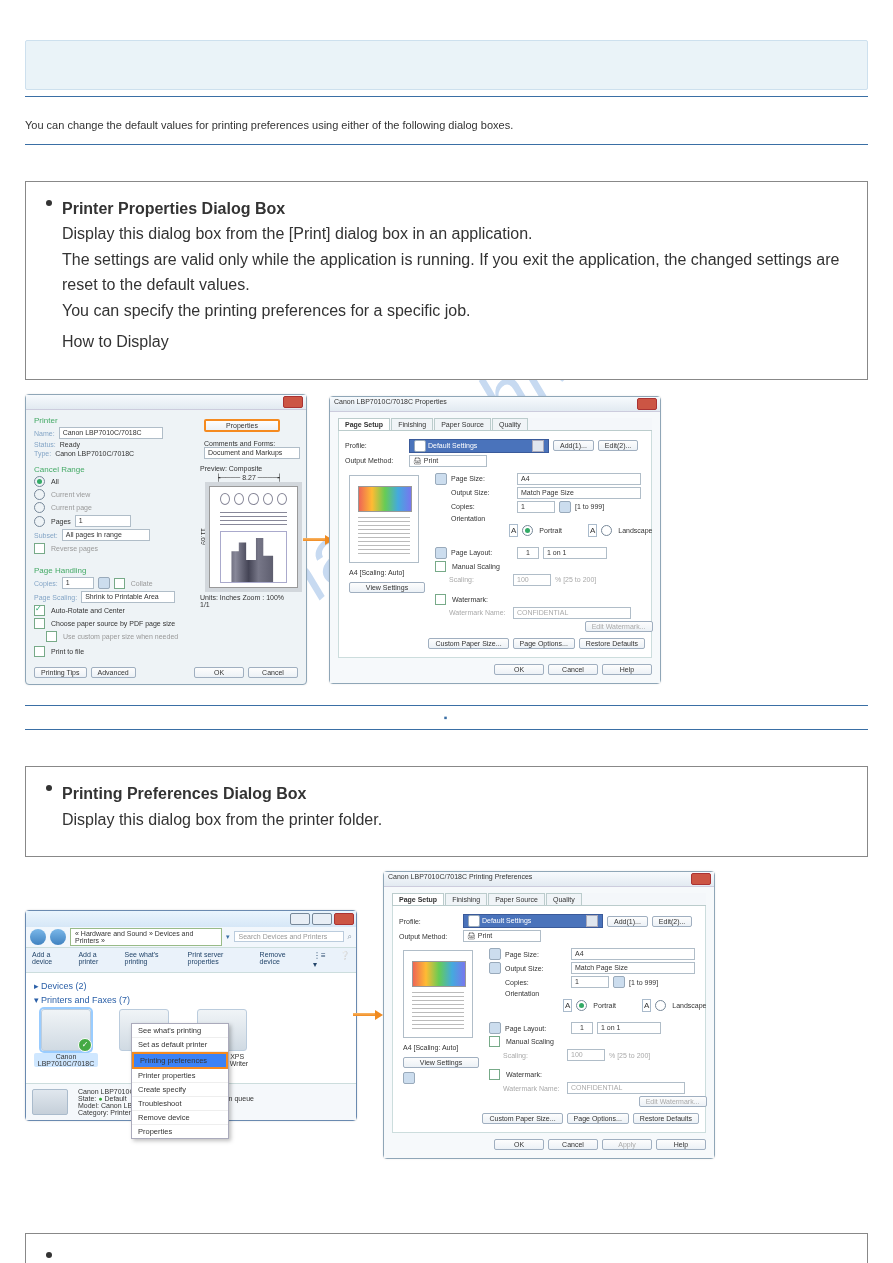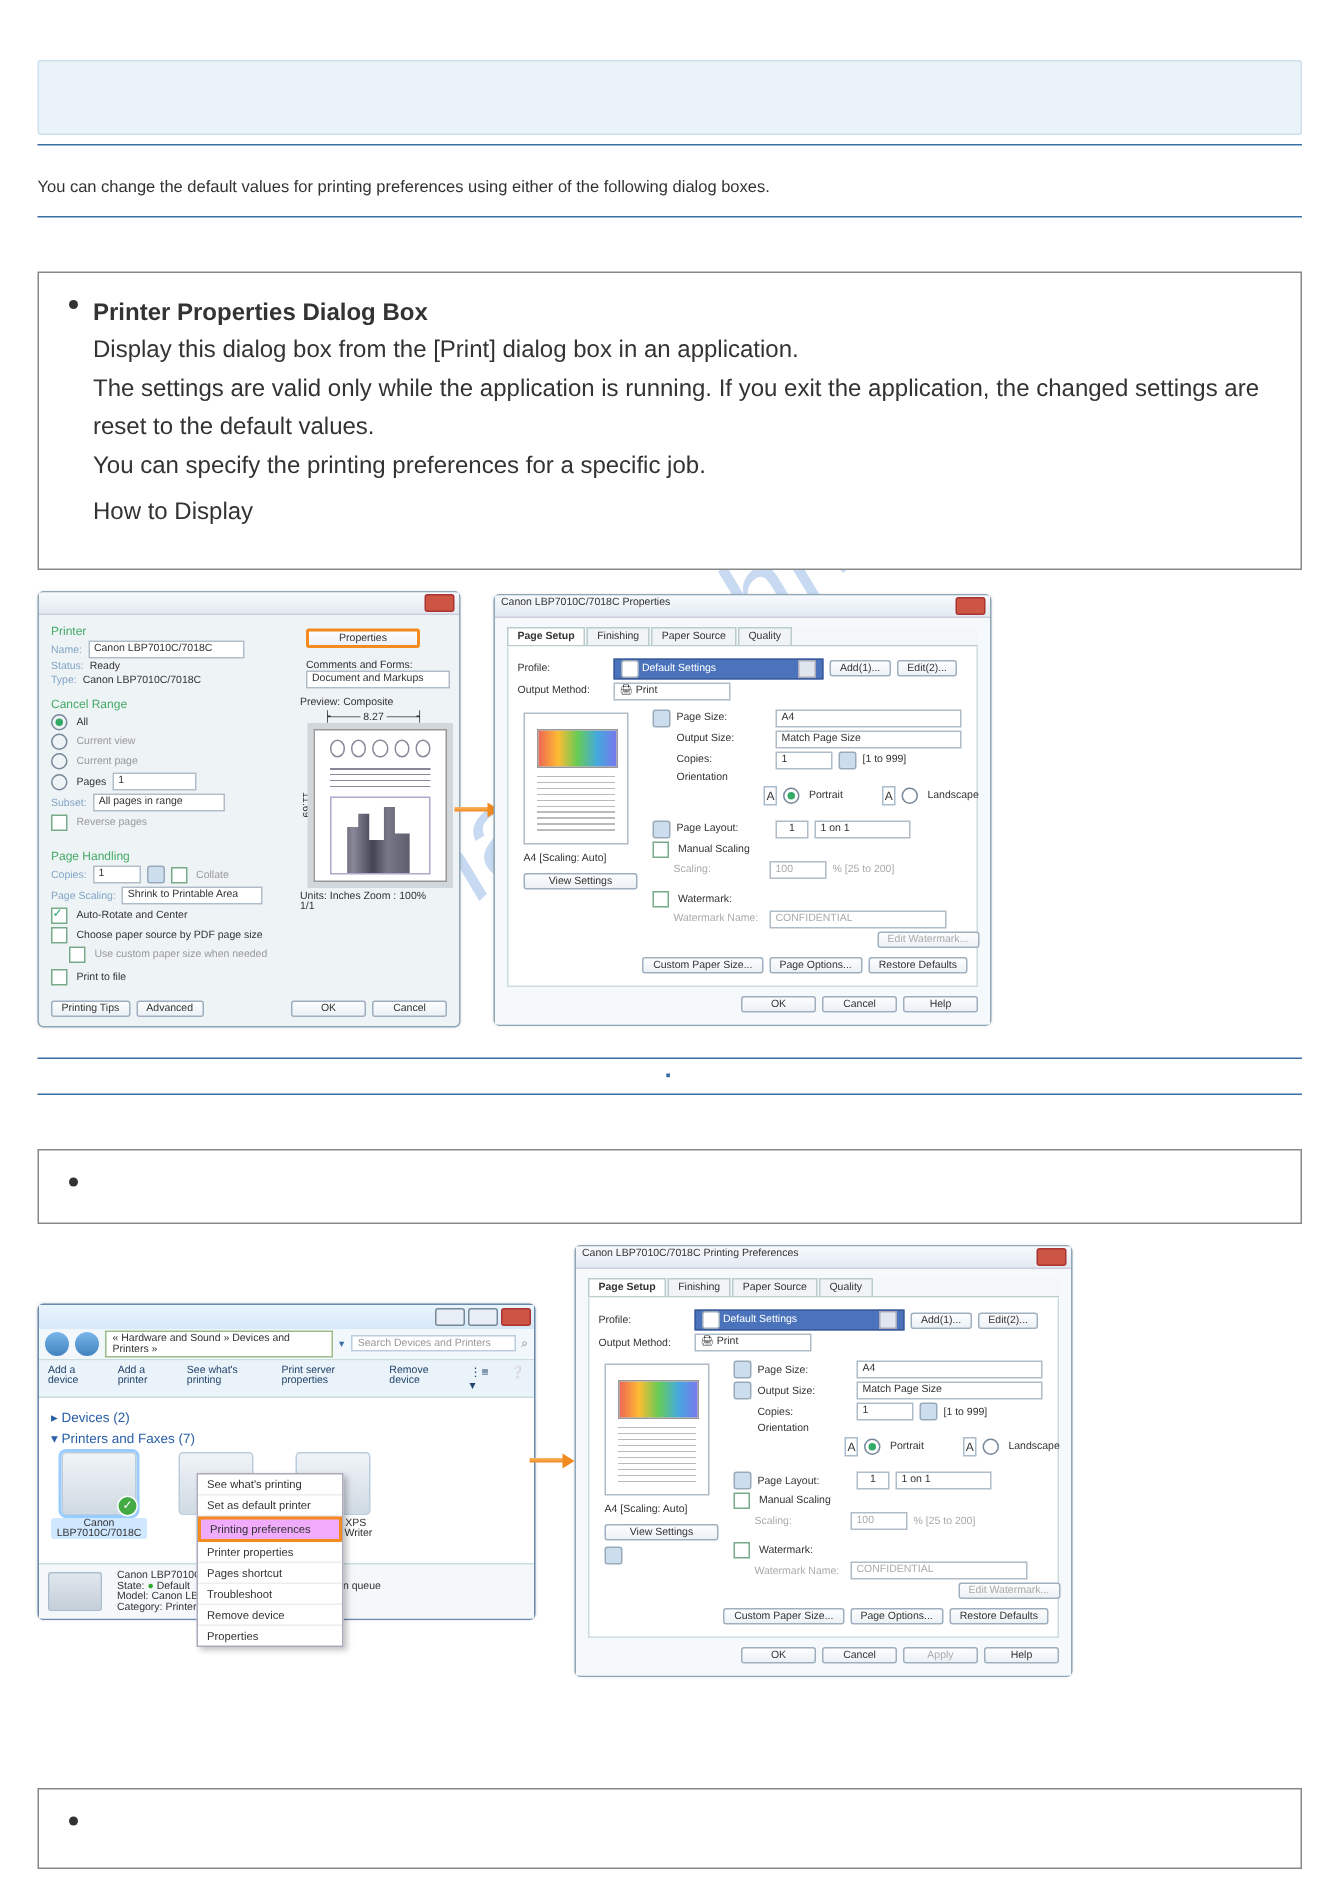--- a/index.html
+++ b/index.html
@@ -261,21 +261,21 @@
     top: 112px; left: 105px;
     width: 96px;
     background:#fff;
     border:1px solid #aab;
     box-shadow:2px 2px 4px rgba(0,0,0,.25);
     font-size:7.5px;
     z-index: 5;
   }
   .ctxmenu div{padding:2px 6px;border-bottom:1px solid #eee;}
   .ctxmenu div:last-child{border-bottom:none;}
-  .ctxmenu .hi{background:#f0abfc;border:2px solid #f58a1f;}
+  .ctxmenu .hi{background:#3b82f6;border:2px solid #f58a1f;}
   .explorer .footer{
     border-top:1px solid #cdd;padding:4px 6px;background:#f5f8fb;
     display:flex;gap:10px;font-size:7px;align-items:center;
   }
   .explorer .footer .pthumb{width:34px;height:24px;background:linear-gradient(#e0e7ee,#c5cfd9);border:1px solid #abc;border-radius:2px;}
   .chk{width:9px;height:9px;border:1px solid #7a8;background:#fff;display:inline-block;margin-right:2px;}
   .chk.on::after{content:'✓';font-size:8px;color:#2a6;position:relative;top:-2px;}
   .radio{width:9px;height:9px;border:1px solid #789;border-radius:50%;display:inline-block;margin-right:2px;position:relative;}
   .radio.on::after{content:'';position:absolute;inset:2px;background:#3a6;border-radius:50%;}
   .watermark {
@@ -563,20 +563,24 @@
 
   <hr class="blue-divider">
   <div class="dotsep">▪</div>
   <hr class="blue-divider">
 
   <div class="section-hdr"></div>
 
   <div class="note-box">
     <div class="bullet-line">
       <span class="bullet"></span>
+      <div class="note-text">
+        <div><b>Printing Preferences Dialog Box</b></div>
+        <div>Display this dialog box from the printer folder.</div>
+      </div>
     </div>
   </div>
 
   <div class="figure-row">
 
     <div class="explorer" style="position:relative;">
       <div class="wtitle">
         <div class="wmm">
             <span></span>
             <span></span>
@@ -619,21 +623,21 @@
             <div>Microsoft XPS Document Writer</div>
           </div>
         </div>
       </div>
 
       <div class="ctxmenu">
         <div>See what's printing</div>
         <div>Set as default printer</div>
         <div class="hi">Printing preferences</div>
         <div>Printer properties</div>
-        <div>Pages shortcut</div>
+        <div>Create specify</div>
         <div>Troubleshoot</div>
         <div>Remove device</div>
         <div>Properties</div>
       </div>
 
       <div class="footer">
         <div class="pthumb"></div>
         <div>
           <div>Canon LBP7010C/7018C</div>
           <div style="display:flex;gap:30px;">

